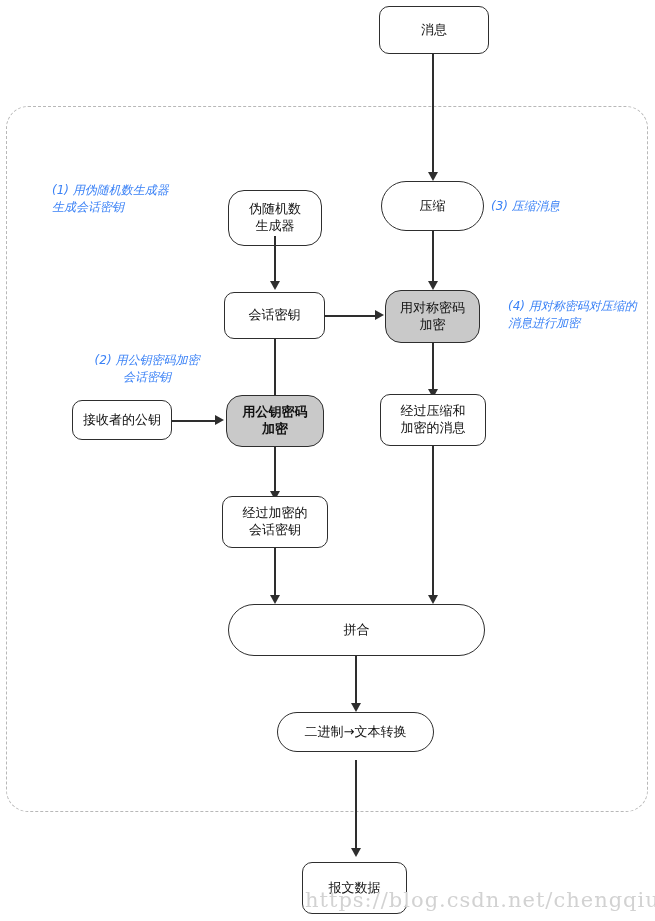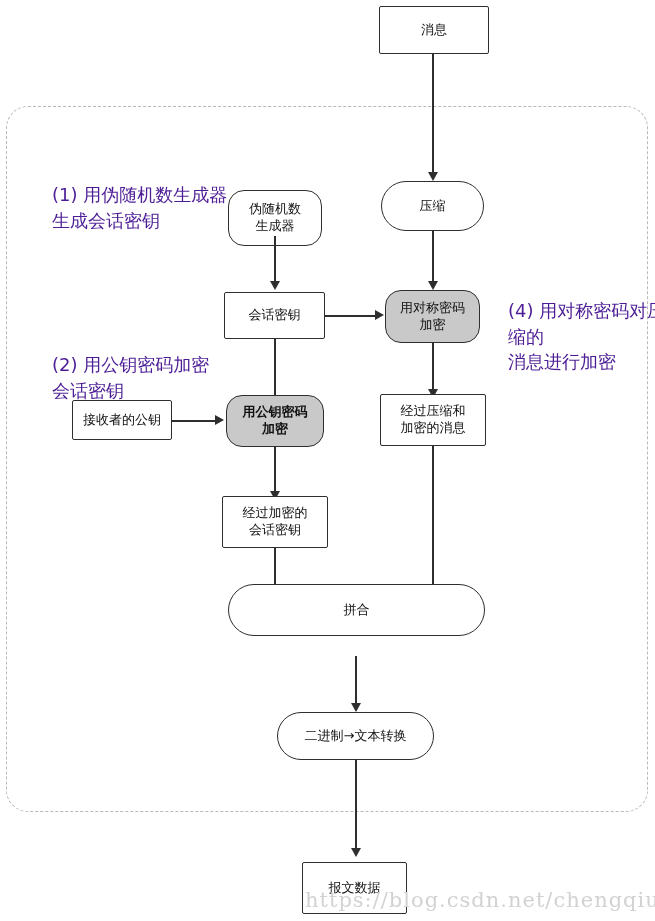--- a/index.html
+++ b/index.html
@@ -27,31 +27,32 @@
     background:#ffffff;
     display:flex;
     align-items:center;
     justify-content:center;
     text-align:center;
     line-height:1.28;
     font-size:13px;
     color:#111;
     white-space:pre-line;
   }
-  .node.rect{border-radius:2px;}
+  .node.rect{border-radius:10px;}
   .node.round{border-radius:16px;}
   .node.pill{border-radius:999px;}
   .node.gray{background:#c9c9c9;}
   .annot{
     position:absolute;
-    font-size:18px;
+    font-size:12px;
     line-height:1.42;
-    color:#4c1d95;
+    color:#3b82f6;
     white-space:pre-line;
     text-align:left;
+    font-style:italic;
   }
   .edge{position:absolute;background:#2e2e2e;}
   .edge.v{width:2px;}
   .edge.h{height:2px;}
   .arrowhead{
     position:absolute;
     width:0;height:0;
   }
   .arrowhead.down{
     border-left:5.5px solid transparent;
@@ -85,20 +86,21 @@
   <div class="arrowhead down" style="left:427.5px; top:172px;"></div>
 
   <div class="node round" style="left:228px; top:190px; width:94px; height:56px;">伪随机数
 生成器</div>
 
   <div class="node pill" style="left:381px; top:181px; width:103px; height:50px;">压缩</div>
 
   <div class="annot" style="left:52px; top:182px; width:190px;">(1) 用伪随机数生成器
       生成会话密钥</div>
 
+  <div class="annot" style="left:491px; top:198px; width:150px;">(3) 压缩消息</div>
 
   <div class="edge v" style="left:274px; top:236px; height:48px;"></div>
   <div class="arrowhead down" style="left:269.5px; top:281px;"></div>
 
   <div class="edge v" style="left:432px; top:231px; height:53px;"></div>
   <div class="arrowhead down" style="left:427.5px; top:281px;"></div>
 
   <div class="node rect" style="left:224px; top:292px; width:101px; height:47px;">会话密钥</div>
 
   <div class="node round gray" style="left:385px; top:290px; width:95px; height:53px;">用对称密码
@@ -109,21 +111,21 @@
 
   <div class="edge h" style="left:325px; top:315px; width:51px;"></div>
   <div class="arrowhead right" style="left:375px; top:309.5px;"></div>
 
   <div class="edge v" style="left:274px; top:339px; height:60px;"></div>
   <div class="arrowhead down" style="left:269.5px; top:396px;"></div>
 
   <div class="edge v" style="left:432px; top:343px; height:50px;"></div>
   <div class="arrowhead down" style="left:427.5px; top:389px;"></div>
 
-  <div class="annot" style="left:52px; top:352px; width:190px;">(2) 用公钥密码加密
+  <div class="annot" style="left:52px; top:352px; width:190px;text-align:center;">(2) 用公钥密码加密
       会话密钥</div>
 
   <div class="node rect" style="left:72px; top:400px; width:100px; height:40px;">接收者的公钥</div>
 
   <div class="node round gray" style="left:226px; top:395px; width:98px; height:52px;font-weight:bold;">用公钥密码
 加密</div>
 
   <div class="node rect" style="left:380px; top:394px; width:106px; height:52px;">经过压缩和
 加密的消息</div>
 
@@ -135,27 +137,27 @@
 
   <div class="edge v" style="left:432px; top:446px; height:155px;"></div>
   <div class="arrowhead down" style="left:427.5px; top:595px;"></div>
 
   <div class="node rect" style="left:222px; top:496px; width:106px; height:52px;">经过加密的
 会话密钥</div>
 
   <div class="edge v" style="left:274px; top:548px; height:53px;"></div>
   <div class="arrowhead down" style="left:269.5px; top:595px;"></div>
 
-  <div class="node pill" style="left:228px; top:584px; width:257px; height:52px;">拼合</div>
+  <div class="node pill" style="left:228px; top:604px; width:257px; height:52px;">拼合</div>
 
 
   <div class="edge v" style="left:355px; top:656px; height:53px;"></div>
   <div class="arrowhead down" style="left:350.5px; top:703px;"></div>
 
-  <div class="node pill" style="left:277px; top:712px; width:157px; height:48px;">二进制→文本转换</div>
+  <div class="node pill" style="left:277px; top:712px; width:157px; height:40px;">二进制→文本转换</div>
 
 
   <div class="edge v" style="left:355px; top:760px; height:95px;"></div>
   <div class="arrowhead down" style="left:350.5px; top:848px;"></div>
 
   <div class="node rect" style="left:302px; top:862px; width:105px; height:52px;">报文数据</div>
 
   <div class="watermark" style="left:305px; top:888px;">https://blog.csdn.net/chengqiuming</div>
 
 </div>

